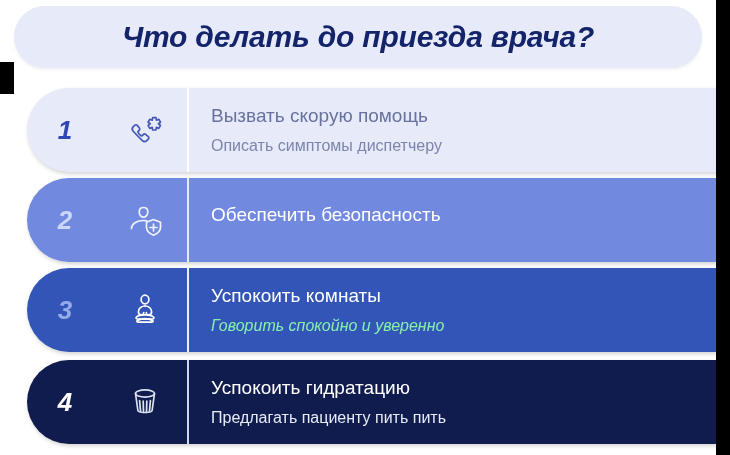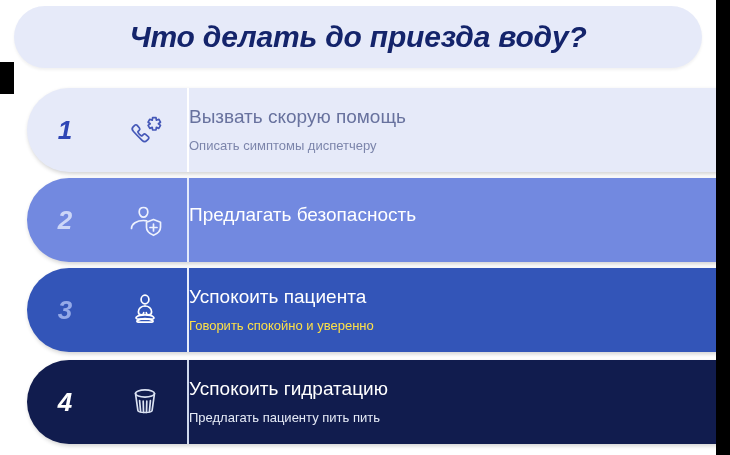--- a/index.html
+++ b/index.html
@@ -129,53 +129,54 @@
   .row-0 .divider { background: #ffffff; }
   .row-1 .divider { background: #e4eafb; }
   .row-2 .divider { background: #e8edfb; }
   .row-3 .divider { background: #cfd8ee; }
 
   .row-body {
     flex: 1 1 auto;
     display: flex;
     flex-direction: column;
     justify-content: center;
+    padding-left: 22px;
     padding-right: 16px;
   }
 
   .row-title {
     font-size: 19px;
     line-height: 1.2;
     margin-bottom: 9px;
     white-space: nowrap;
   }
   .row-sub {
-    font-size: 13px;
+    font-size: 16px;
     line-height: 1.2;
     white-space: nowrap;
   }
 
   .row-0 .row-title { color: #68729e; }
   .row-0 .row-sub   { color: #7c85ab; }
   .row-1 .row-title { color: #ffffff; }
   .row-1 .row-sub   { color: #f0f3fd; }
   .row-2 .row-title { color: #ffffff; }
-  .row-2 .row-sub   { color: #fde047; }
+  .row-2 .row-sub   { color: #86efac; font-style: italic; }
   .row-3 .row-title { color: #ffffff; }
   .row-3 .row-sub   { color: #e6ebf7; }
 </style>
 </head>
 <body>
 
 <div id="canvas">
 
   <div class="edge-strip-left"></div>
 
   <div class="title-banner">
-    <div class="title-text">Что делать до приезда воду?</div>
+    <div class="title-text">Что делать до приезда врача?</div>
   </div>
 
   <div class="rows">
 
     <div class="row row-0">
       <div class="row-left">
         <div class="row-number">1</div>
         <div class="row-icon">
           <svg width="40" height="40" viewBox="0 0 40 40" fill="none" stroke-width="1.7" stroke-linecap="round" stroke-linejoin="round">
             <path d="M8.5 21.5c-1.6-1.6-1.6-3.4-0.4-4.6l1.6-1.6c0.8-0.8 1.8-0.7 2.5 0.1l2.2 2.6c0.6 0.7 0.5 1.6-0.2 2.3l-1.1 1.1c-0.3 0.3-0.3 0.7-0.1 1 0.7 1.3 1.9 2.6 3.2 3.4 0.3 0.2 0.7 0.1 1-0.1l1.1-1.1c0.7-0.7 1.6-0.8 2.3-0.2l2.6 2.2c0.8 0.7 0.9 1.7 0.1 2.5l-1.6 1.6c-1.2 1.2-3 1.2-4.6-0.4-2.5-2.4-6.2-6.1-8.6-8.8z"></path>
@@ -198,40 +199,40 @@
             <path d="M18.5 7.5c2.6 0 4.3 2 4.3 4.6 0 2.7-1.9 5.1-4.3 5.1s-4.3-2.4-4.3-5.1c0-2.6 1.7-4.6 4.3-4.6z"></path>
             <path d="M6.5 28.5c0-4.7 5.4-8 12-8 1.1 0 2.2 0.1 3.2 0.3"></path>
             <path d="M28.5 19.5l7 2.7v5.1c0 3.6-2.8 6.4-7 8-4.2-1.6-7-4.4-7-8v-5.1z"></path>
             <path d="M28.5 24v7"></path>
             <path d="M25 27.5h7"></path>
           </svg>
         </div>
       </div>
       <div class="divider"></div>
       <div class="row-body">
-        <div class="row-title">Предлагать безопасность</div>
+        <div class="row-title">Обеспечить безопасность</div>
       </div>
     </div>
 
     <div class="row row-2">
       <div class="row-left">
         <div class="row-number">3</div>
         <div class="row-icon">
           <svg width="40" height="40" viewBox="0 0 40 40" fill="none" stroke-width="1.7" stroke-linecap="round" stroke-linejoin="round">
             <ellipse cx="20" cy="9.5" rx="3.9" ry="4.3"></ellipse>
             <path d="M20 16c-3.6 0-6.6 2.6-6.6 5.8 0 1.8 1.3 3.1 2.9 3.1 1.4 0 2.4-1 2.4-2.2"></path>
             <path d="M20 16c3.6 0 6.6 2.6 6.6 5.8 0 1.8-1.3 3.1-2.9 3.1-1.4 0-2.4-1-2.4-2.2"></path>
             <path d="M11.5 27c1.5-1.4 4.7-2.2 8.5-2.2s7 0.8 8.5 2.2c1 0.9 0.3 2.1-1.3 2.1H12.8c-1.6 0-2.3-1.2-1.3-2.1z"></path>
             <path d="M12.5 30.4c1.8-1.1 4.6-1.8 7.5-1.8s5.7 0.7 7.5 1.8c1.1 0.7 0.6 1.8-0.9 1.8H13.4c-1.5 0-2-1.1-0.9-1.8z"></path>
           </svg>
         </div>
       </div>
       <div class="divider"></div>
       <div class="row-body">
-        <div class="row-title">Успокоить пациента</div>
+        <div class="row-title">Успокоить комнаты</div>
         <div class="row-sub">Говорить спокойно и уверенно</div>
       </div>
     </div>
 
     <div class="row row-3">
       <div class="row-left">
         <div class="row-number">4</div>
         <div class="row-icon">
           <svg width="40" height="40" viewBox="0 0 40 40" fill="none" stroke-width="1.7" stroke-linecap="round" stroke-linejoin="round">
             <ellipse cx="20" cy="11.5" rx="9.5" ry="3.6"></ellipse>

